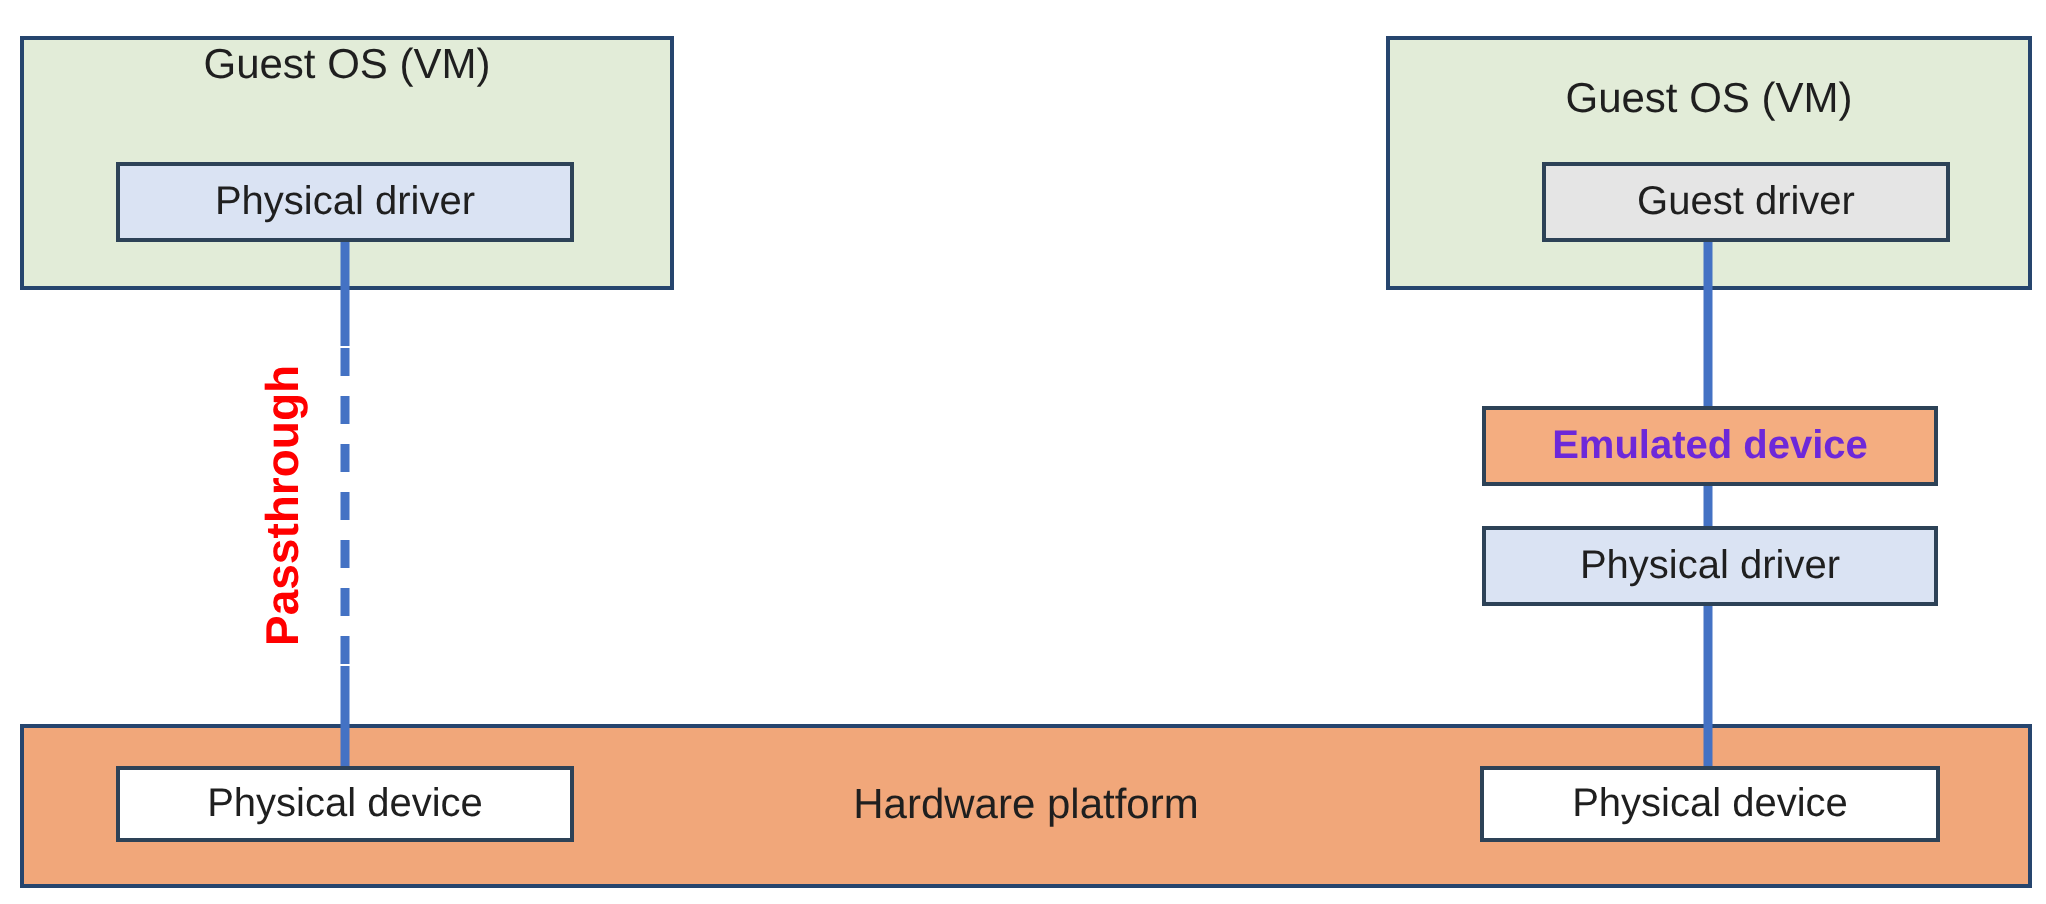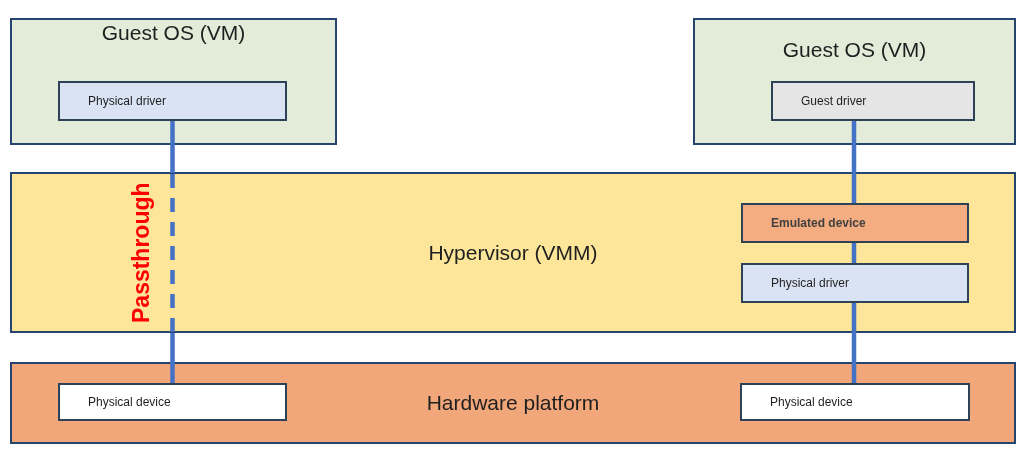--- a/index.html
+++ b/index.html
@@ -39,28 +39,28 @@
   .hyp-title     { top: 50%; margin-top: -13px; }
   .hw-title      { top: 50%; margin-top: -13px; }
 
   .smallbox {
     position: absolute;
     border: 2px solid #2d4257;
     box-sizing: border-box;
     z-index: 3;
     display: flex;
     align-items: center;
-    font-size: 12px;
+    justify-content: center;
+    font-size: 20px;
     line-height: 20px;
-    padding-left: 28px;
   }
   .drv-tl   { left: 58px;  top: 81px;  width: 229px; height: 40px; background: #dae3f3; }
   .drv-tr   { left: 740px; top: 81px;  width: 204px; height: 40px; background: #e5e5e5; margin-left: 31px; }
   .emu      { left: 741px; top: 203px; width: 228px; height: 40px; background: #f4ad80;
-              color: #404040; font-weight: bold; }
+              color: #6d28d9; font-weight: bold; }
   .drv-hyp  { left: 741px; top: 263px; width: 228px; height: 40px; background: #dae3f3; }
   .dev-bl   { left: 58px;  top: 383px; width: 229px; height: 38px; background: #ffffff; }
   .dev-br   { left: 740px; top: 383px; width: 230px; height: 38px; background: #ffffff; }
 
   .passthrough {
     position: absolute;
     left: 71px;
     top: 240px;
     width: 140px;
     height: 26px;
@@ -85,23 +85,20 @@
 <div class="canvas">
 
   <div class="bigbox guest-left">
     <div class="title">Guest OS (VM)</div>
   </div>
 
   <div class="bigbox guest-right">
     <div class="title guest-title">Guest OS (VM)</div>
   </div>
 
-  <div class="bigbox hypervisor">
-    <div class="title hyp-title">Hypervisor (VMM)</div>
-  </div>
 
   <div class="bigbox hardware">
     <div class="title hw-title">Hardware platform</div>
   </div>
 
   <div class="passthrough">Passthrough</div>
 
   <svg class="lines" width="1023" height="452" viewBox="0 0 1023 452">
     <line x1="172.5" y1="120" x2="172.5" y2="173" stroke="#4472c4" stroke-width="4.5"></line>
     <line x1="172.5" y1="174" x2="172.5" y2="333" stroke="#4472c4" stroke-width="4.5" stroke-dasharray="14 10"></line>

